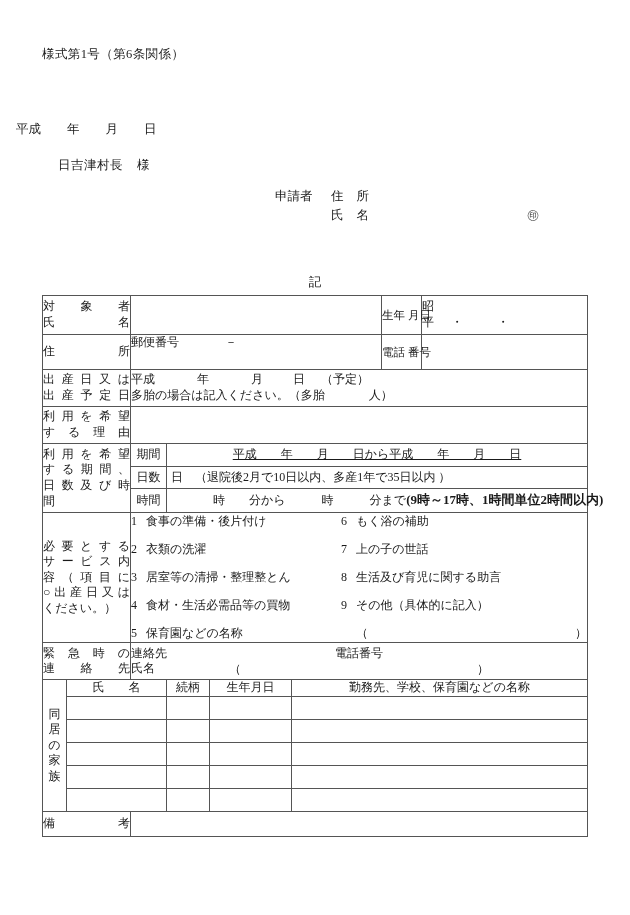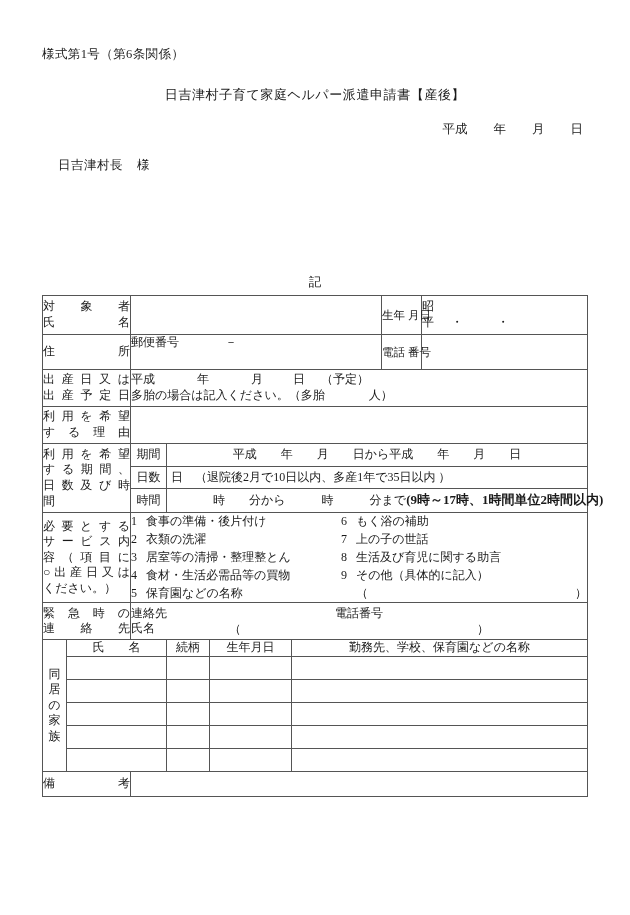--- a/index.html
+++ b/index.html
@@ -37,24 +37,24 @@
     left: 0;
     top: 86px;
     width: 630px;
     text-align: center;
     font-size: 13px;
     letter-spacing: 0.6px;
     white-space: nowrap;
   }
   .date-line {
     position: absolute;
-    left: 0;
+    left: 16px;
     top: 121px;
     width: 588px;
-    text-align: right;
+    text-align: left;
     font-size: 12.5px;
     white-space: nowrap;
     text-decoration: underline;
   }
   .date-line span { display: inline-block; }
   .date-era { margin-right: 26px; }
   .date-y { margin-right: 26px; }
   .date-m { margin-right: 26px; }
   .date-d { margin-right: 5px; }
 
@@ -175,21 +175,21 @@
 
   .period-inner { display: block; text-align: center; padding: 3px 4px; }
   .days-inner { display: block; text-align: left; padding: 3px 4px; }
   .time-inner { display: block; padding: 3px 4px; white-space: nowrap; }
   .small-note { font-size: 13px; font-weight: bold; }
 
   .svc-cell { padding: 4px 6px 5px 6px; }
   .svc-grid {
     display: grid;
     grid-template-columns: 210px 1fr;
-    row-gap: 1px;
+    row-gap: 11px;
     font-size: 12px;
     line-height: 1.42;
   }
   .svc-item { white-space: nowrap; }
   .svc-num { display: inline-block; width: 15px; }
   .svc-paren { white-space: nowrap; }
   .svc-paren .open { display: inline-block; }
   .svc-paren .close { float: right; }
 
   .emg-cell { padding: 3px 6px; position: relative; height: 36px; }
@@ -225,30 +225,38 @@
   .bikou-lbl { width: 64px; text-align: center; padding: 4px 6px; }
   .bikou-cell { height: 24px; }
 </style>
 </head>
 <body>
 
 <div class="page">
 
   <div class="form-no">様式第1号（第6条関係）</div>
 
-  <div class="doc-title">日吉津村子育て家庭ヘルパー派遣申請書【産後】</div>
 
   <div class="date-line">
     <span class="date-era">平成</span><span class="date-y">年</span><span class="date-m">月</span><span class="date-d">日</span>
   </div>
 
   <div class="addressee">
     <span>日吉津村長</span><span class="sama">様</span>
   </div>
 
+  <div class="applicant">
+    <div class="applicant-row">
+      <span class="ap-label">申請者</span><span class="ap-field">住所</span>
+    </div>
+    <div class="applicant-row">
+      <span class="ap-label"></span><span class="ap-field">氏名</span>
+    </div>
+    <span class="ap-seal">㊞</span>
+  </div>
 
 
   <div class="ki-mark">記</div>
 
   <table class="form">
     <colgroup>
       <col style="width:24px">
       <col style="width:64px">
       <col style="width:36px">
       <col style="width:43px">
@@ -309,21 +317,21 @@
     </tr>
 
     <tr>
       <td class="lbl" colspan="2" rowspan="3" style="vertical-align:middle;">
         <span class="jst">利用を希望</span>
         <span class="jst">する期間、</span>
         <span class="jst">日数及び時</span>
         <span class="jst" style="text-align-last:left;">間</span>
       </td>
       <td class="sublbl">期間</td>
-      <td colspan="5" style="height:21px;">
+      <td colspan="5" style="height:21px;text-decoration:underline;">
         <span class="period-inner">平成　　年　　月　　日から平成　　年　　月　　日</span>
       </td>
     </tr>
     <tr>
       <td class="sublbl">日数</td>
       <td colspan="5" style="height:21px;">
         <span class="days-inner">日　（退院後2月で10日以内、多産1年で35日以内 ）</span>
       </td>
     </tr>
     <tr>

